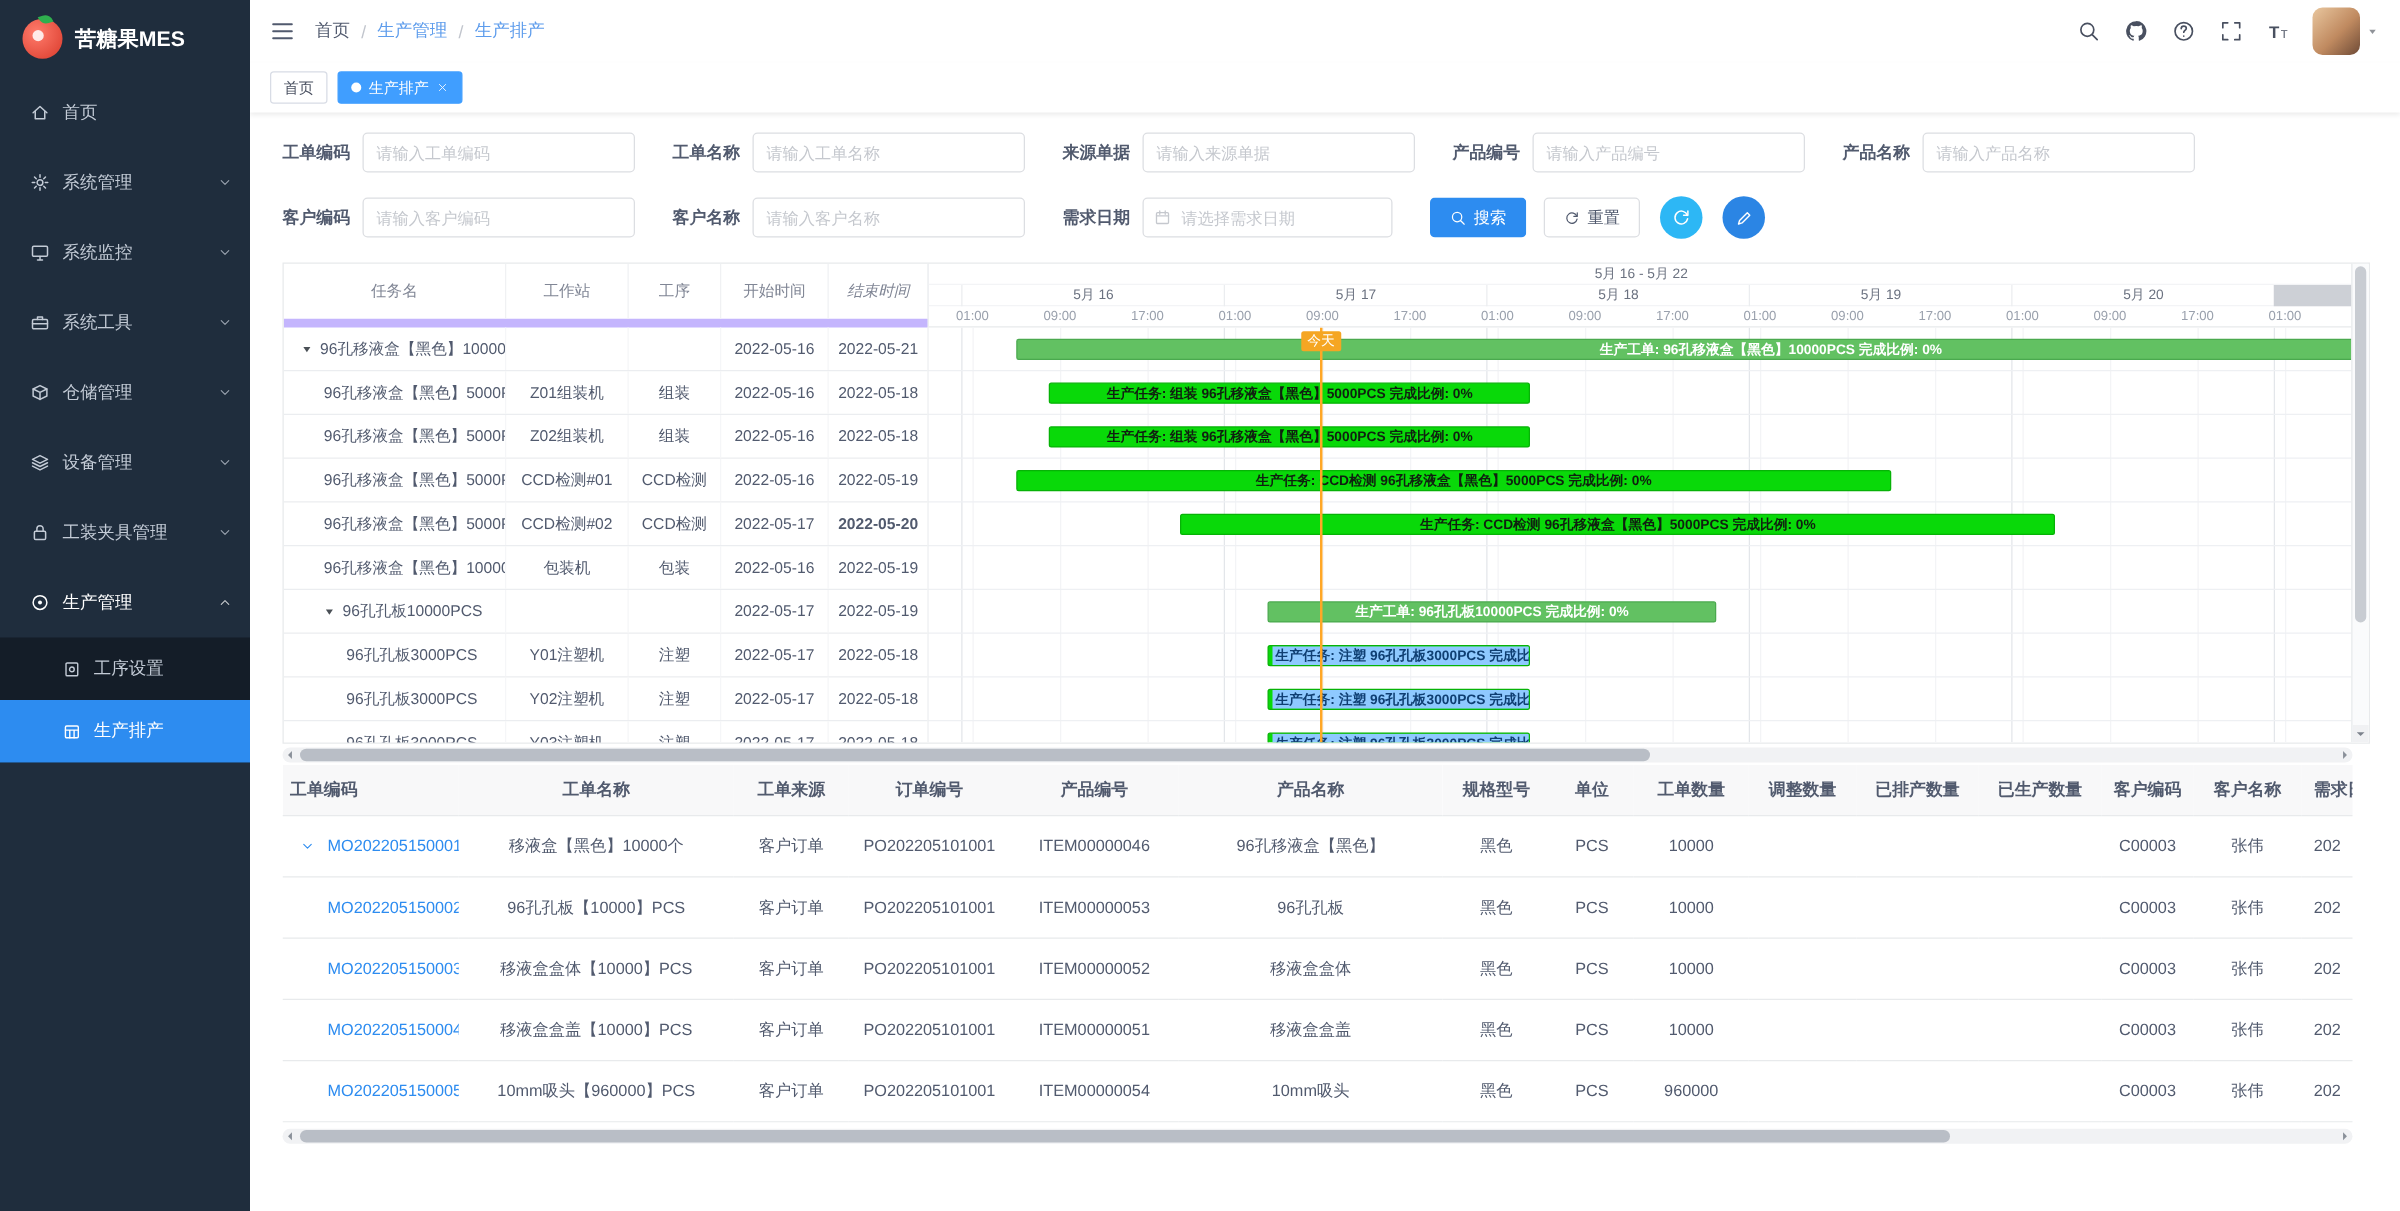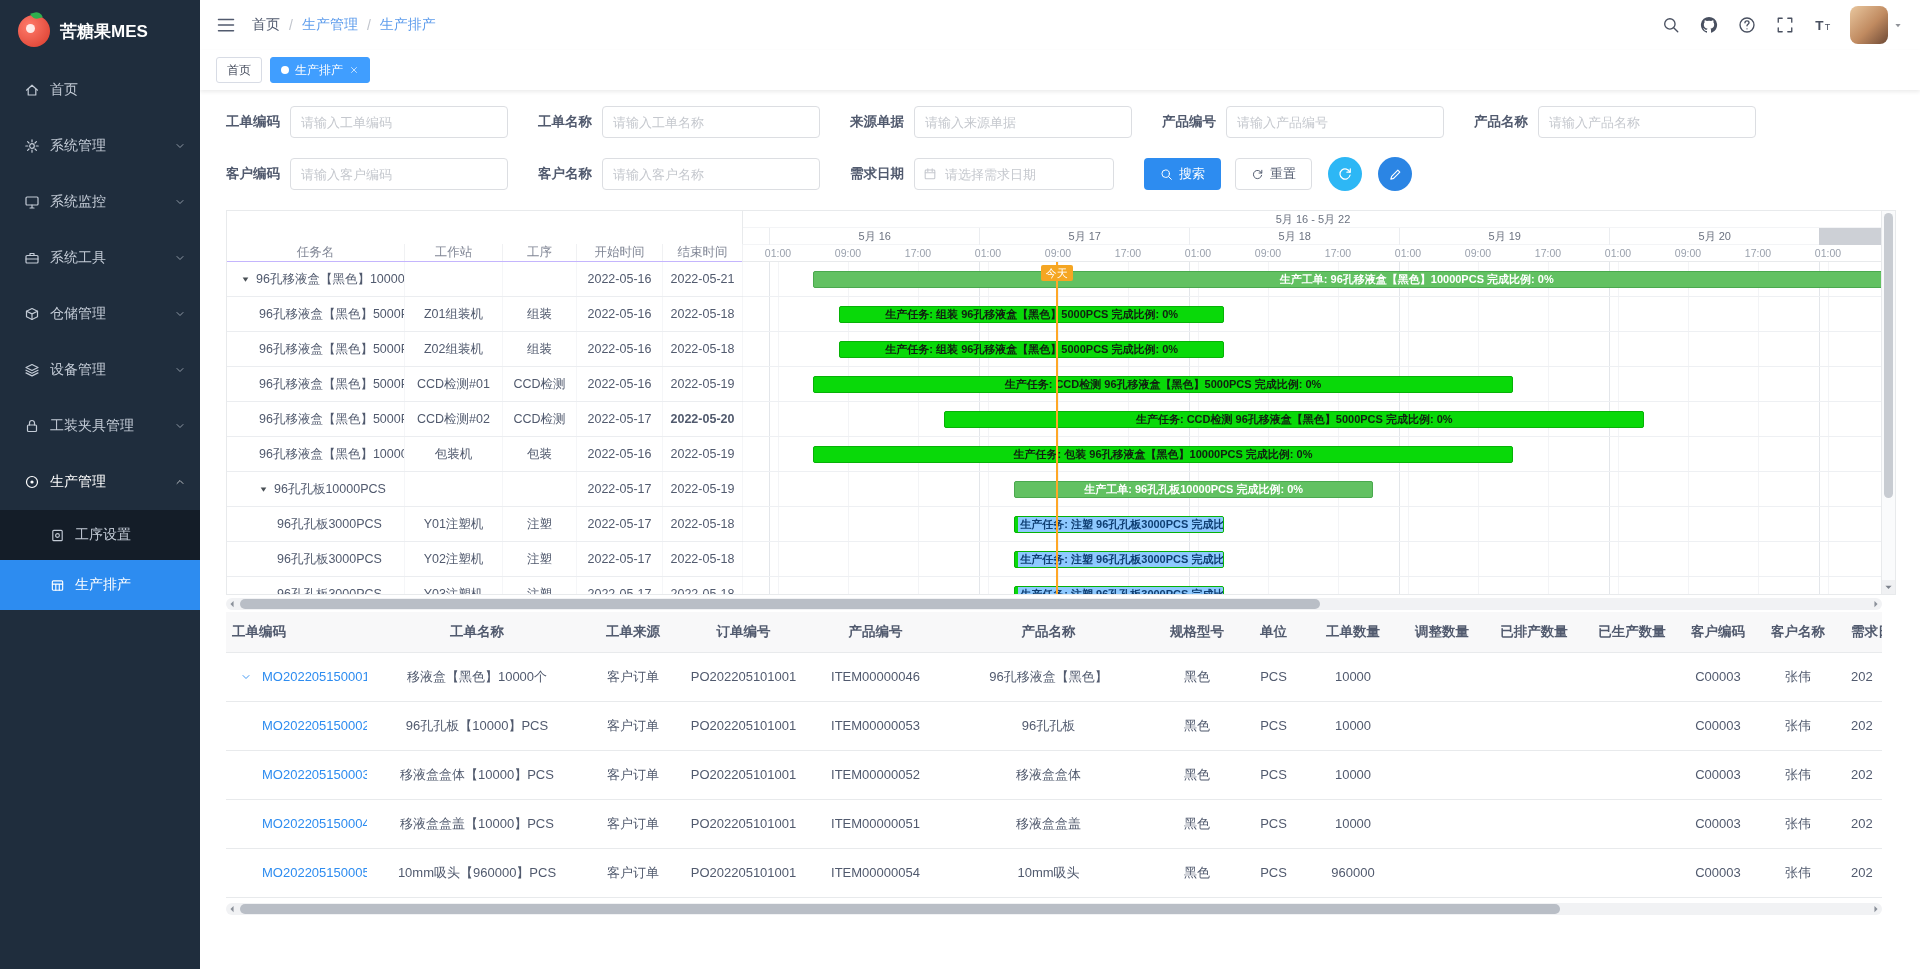--- a/index.html
+++ b/index.html
@@ -46,21 +46,21 @@
 .date-wrap .cal{position:absolute;left:9px;top:9px;color:#c5c8ce;}
 .btn{height:32px;padding:0 15px;border-radius:4px;font-size:13px;display:inline-flex;align-items:center;gap:6px;border:1px solid transparent;cursor:pointer;background:#fff;white-space:nowrap;}
 .btn-primary{background:#2d8cf0;color:#fff;}
 .btn-default{border-color:#dcdee2;color:#515a6e;margin-left:14px;}
 .btn-circle{width:34px;height:34px;border-radius:50%;display:inline-flex;align-items:center;justify-content:center;color:#fff;margin-left:16px;border:none;cursor:pointer;}
 .btn-circle.cyan{background:#2db7f5;}
 .btn-circle.blue{background:#2b85e4;}
 
 .gantt-wrap{width:1670px;height:385px;border:1px solid #e8eaec;display:flex;position:relative;overflow:hidden;margin-top:2px;background:#fff;}
 .g-left{width:516px;flex:none;border-right:1px solid #e8eaec;}
-.g-left-header{height:51px;display:flex;border-bottom:1px solid #c4b5fd;align-items:flex-end;}
+.g-left-header{height:51px;display:flex;border-bottom:7px solid #c4b5fd;}
 .g-col{display:flex;align-items:center;justify-content:center;color:#808695;font-size:12.5px;border-right:1px solid #f0f1f3;flex:none;}
 .g-row{height:35px;display:flex;border-bottom:1px solid #ebedf0;font-size:12.5px;color:#515a6e;}
 .g-cell{display:flex;align-items:center;justify-content:center;border-right:1px solid #f5f6f8;overflow:hidden;white-space:nowrap;flex:none;}
 .g-cell.name{justify-content:flex-start;}
 .g-cell .tri{color:#4a5056;margin-right:6px;flex:none;}
 .g-right{position:relative;flex:none;width:1140px;}
 .g-range{position:absolute;top:0;left:0;right:0;height:17px;line-height:17px;text-align:center;font-size:11px;color:#6b7280;border-bottom:1px solid #f3f4f6;}
 .g-days{position:absolute;top:17px;left:0;right:0;height:17px;border-bottom:1px solid #f3f4f6;}
 .g-day{position:absolute;top:0;height:17px;line-height:17px;text-align:center;font-size:11px;color:#6b7280;border-left:1px solid #ebedf0;}
 .g-day-gray{position:absolute;top:0;height:17px;background:#cdd0d6;}
@@ -382,21 +382,21 @@
         </button>
       </div>
 
     <section class="gantt-wrap">
       <div class="g-left">
         <div class="g-left-header">
             <div class="g-col" style="width: 178px;">任务名</div>
             <div class="g-col" style="width: 98px;">工作站</div>
             <div class="g-col" style="width: 74px;">工序</div>
             <div class="g-col" style="width: 86px;">开始时间</div>
-            <div class="g-col" style="width: 80px;">结束时间</div>
+            <div class="g-col" style="width: 80px; font-style: italic;">结束时间</div>
           </div>
         <div id="g-left-body">
             <div class="g-row">
               <div class="g-cell name" style="width: 178px; padding-left: 14px;">
                 <span class="icon tri">
                   <svg width="9" height="9" viewBox="0 0 16 16" fill="none" stroke="currentColor" stroke-width="1.2" stroke-linecap="round" stroke-linejoin="round">
                     <path d="M3 4.5h10L8 12Z" fill="currentColor" stroke="none"></path>
                   </svg>
                 </span>
                 <span>96孔移液盒【黑色】10000PCS</span>
@@ -559,23 +559,20 @@
             </div>
             <div class="g-rowline" style="top: 139px;"></div>
             <div class="g-bar task" style="left: 70px; width: 700px; top: 114px;">
               <span>生产任务: CCD检测 96孔移液盒【黑色】5000PCS 完成比例: 0%</span>
             </div>
             <div class="g-rowline" style="top: 174px;"></div>
             <div class="g-bar task" style="left: 201.25px; width: 700px; top: 149px;">
               <span>生产任务: CCD检测 96孔移液盒【黑色】5000PCS 完成比例: 0%</span>
             </div>
             <div class="g-rowline" style="top: 209px;"></div>
-            <div class="g-bar task" style="left: 70px; width: 700px; top: 184px;">
-              <span>生产任务: 包装 96孔移液盒【黑色】10000PCS 完成比例: 0%</span>
-            </div>
             <div class="g-rowline" style="top: 244px;"></div>
             <div class="g-bar parent" style="left: 271.25px; width: 358.75px; top: 219px;">
               <span>生产工单: 96孔孔板10000PCS 完成比例: 0%</span>
             </div>
             <div class="g-rowline" style="top: 279px;"></div>
             <div class="g-bar task left" style="left: 271.25px; width: 210px; top: 254px;">
               <span class="hl">生产任务: 注塑 96孔孔板3000PCS 完成比例: 0%</span>
             </div>
             <div class="g-rowline" style="top: 314px;"></div>
             <div class="g-bar task left" style="left: 271.25px; width: 210px; top: 289px;">

